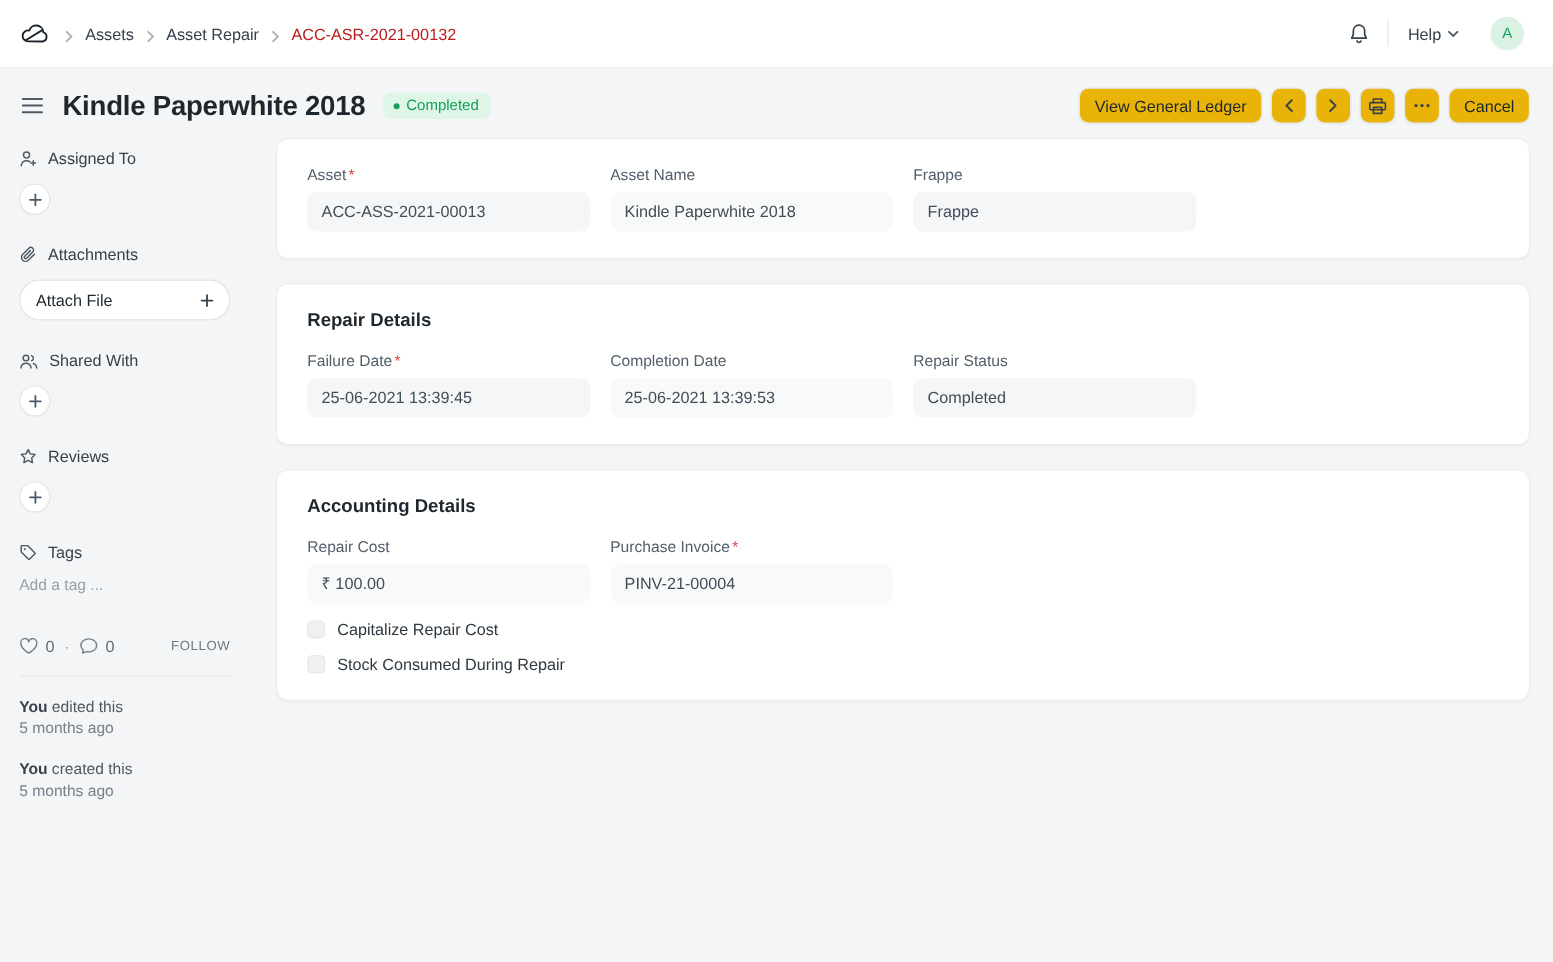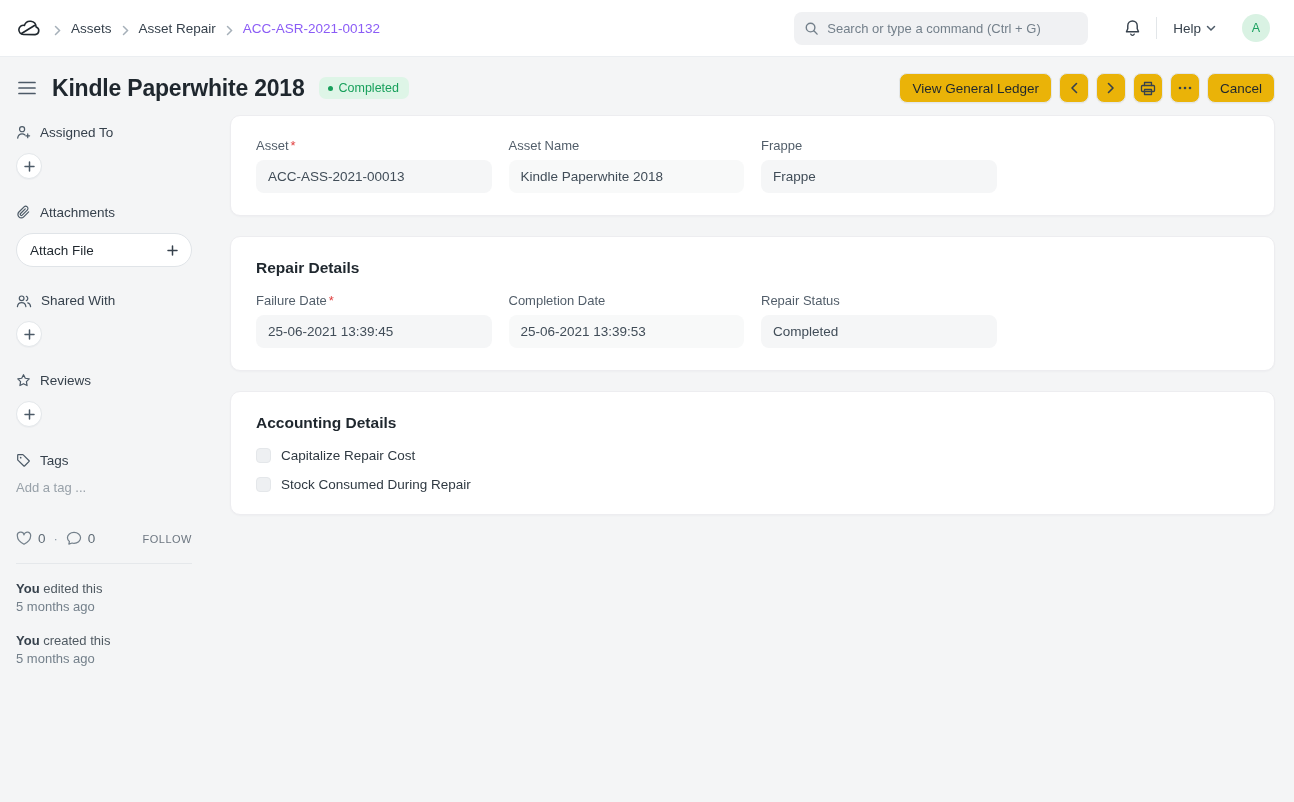--- a/index.html
+++ b/index.html
@@ -14,21 +14,21 @@
 
   
   .navbar {
     height:57px; background:#fff; border-bottom:1px solid #ebeef1;
     display:flex; align-items:center; padding:0 24px 0 16px;
   }
   .logo { display:flex; align-items:center; cursor:pointer; }
   .breadcrumb { display:flex; align-items:flex-end; margin-left:12px; gap:10px; }
   .crumb-sep { color:#a6b0b9; }
   .crumb { color:#36414c; text-decoration:none; font-size:13.5px; cursor:pointer; }
-  .crumb.current { color:#8b5cf6; cursor:default; }
+  .crumb.current { color:#b91c1c; cursor:default; }
 
   .nav-right { margin-left:auto; display:flex; align-items:center; }
   .searchbar {
     width:294px; height:33px; background:#f0f1f3; border-radius:8px;
     display:flex; align-items:center; padding:0 10px; gap:8px;
   }
   .searchbar input {
     border:none; background:transparent; outline:none; flex:1;
     font-family:"Liberation Sans", sans-serif; font-size:13px; color:#36414c;
   }
@@ -141,29 +141,20 @@
     <a class="crumb">Asset Repair</a>
     <span class="crumb-sep">
       <svg width="7" height="11" viewBox="0 0 7 11" fill="none" stroke="#a6b0b9" stroke-width="1.5" stroke-linecap="round">
           <path d="M1.5 1.5 5.5 5.5 1.5 9.5"></path>
         </svg>
     </span>
     <span class="crumb current">ACC-ASR-2021-00132</span>
   </nav>
 
   <div class="nav-right">
-    <div class="searchbar">
-      <span>
-        <svg width="15" height="15" viewBox="0 0 16 16" fill="none" stroke="#74808b" stroke-width="1.5" stroke-linecap="round">
-            <circle cx="7" cy="7" r="4.6"></circle>
-            <path d="M10.5 10.5 14 14"></path>
-          </svg>
-      </span>
-      <input placeholder="Search or type a command (Ctrl + G)" style="">
-    </div>
     <div class="bell-btn">
       <svg width="17" height="18" viewBox="0 0 18 19" fill="none" stroke="#36414c" stroke-width="1.5" stroke-linecap="round" stroke-linejoin="round">
         <path d="M9 2a5 5 0 0 0-5 5v3.2L2.6 13.5h12.8L14 10.2V7a5 5 0 0 0-5-5z"></path>
         <path d="M7.2 16a1.9 1.9 0 0 0 3.6 0"></path>
       </svg>
     </div>
     <div class="nav-divider"></div>
     <div class="help">
       <span>Help</span>
       <span>
@@ -369,20 +360,30 @@
         <div class="field">
           <div class="field-label"><span>Repair Status</span></div>
           <div class="field-input">Completed</div>
         </div>
         <div></div>
       </div>
     </section>
 
     <section class="card">
       <h2 class="section-title">Accounting Details</h2>
+      <div class="form-grid">
+        <div class="field">
+          <div class="field-label"><span>Repair Cost</span></div>
+          <div class="field-input readonly">₹ 100.00</div>
+        </div>
+        <div class="field">
+          <div class="field-label"><span>Purchase Invoice</span><span class="req">*</span></div>
+          <div class="field-input readonly">PINV-21-00004</div>
+        </div>
+      </div>
       <div class="checkbox-row">
         <div class="checkbox"></div>
         <span class="checkbox-label">Capitalize Repair Cost</span>
       </div>
       <div class="checkbox-row">
         <div class="checkbox"></div>
         <span class="checkbox-label">Stock Consumed During Repair</span>
       </div>
     </section>
 

